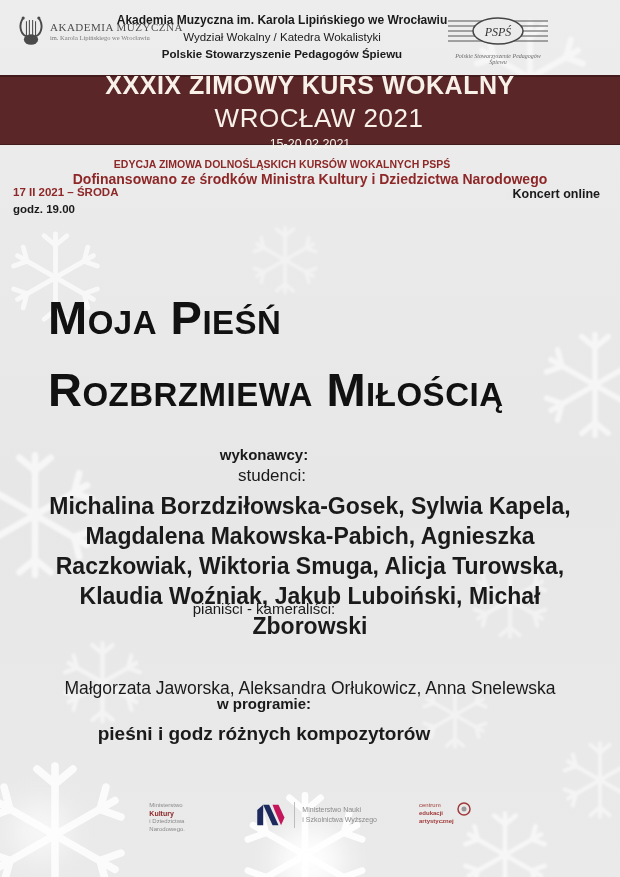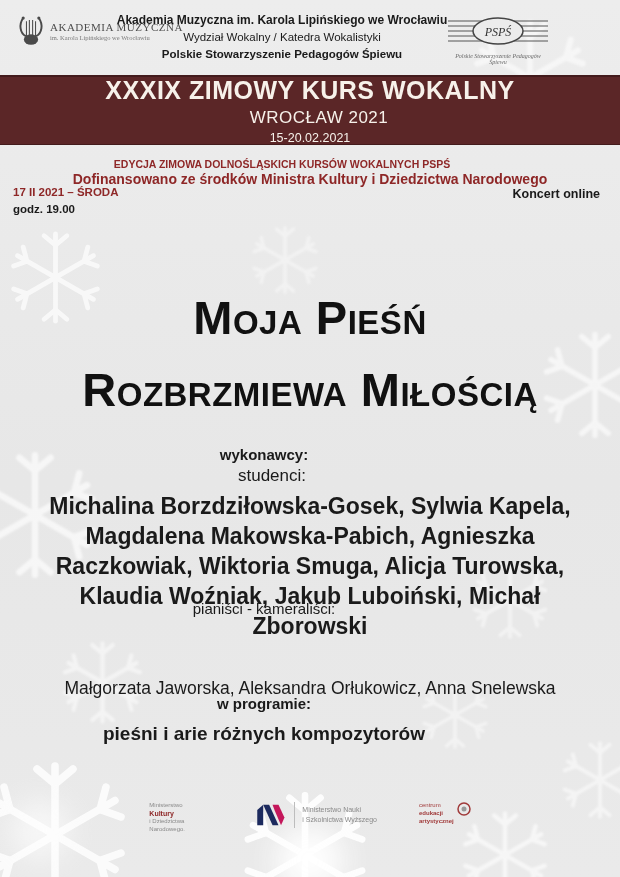--- a/index.html
+++ b/index.html
@@ -32,37 +32,38 @@
   .psps-sub { font-family: "Liberation Serif", serif; font-style: italic; font-size: 6px; color: #6b6b6b; margin-top: 1px; }
 
   
   .banner {
     position: absolute; top: 75px; left: 0; width: 620px; height: 70px;
     background: #5b2627; border-top: 2px solid #431b1c; border-bottom: 1px solid #431b1c;
     display: flex; flex-direction: column; align-items: center; justify-content: center;
     color: #f7f1ea; text-align: center;
   }
   .banner .b1 { font-size: 25px; font-weight: bold; letter-spacing: .5px; }
-  .banner .b2 { font-size: 17px; margin-top: 3px; letter-spacing: .5px; margin-left: 18px; }
+  .banner .b2 { font-size: 26px; margin-top: 3px; letter-spacing: .5px; margin-left: 18px; }
   .banner .b3 { font-size: 12.5px; margin-top: 3px; }
 
   
   .edition1 { position: absolute; top: 158px; left: 0; width: 564px; text-align: center;
               font-size: 10.5px; font-weight: bold; color: #8e2727; }
   .edition2 { position: absolute; top: 171px; left: 0; width: 620px; text-align: center;
               font-size: 14px; font-weight: bold; color: #8e2727; }
   .event-date { position: absolute; top: 186px; left: 13px; font-size: 11.5px; font-weight: bold; color: #8e2727; }
   .event-time { position: absolute; top: 203px; left: 13px; font-size: 11.5px; font-weight: bold; color: #1a1a1a; }
   .event-mode { position: absolute; top: 187px; right: 20px; font-size: 12.5px; font-weight: bold; color: #1a1a1a; }
 
   
   .title1, .title2 {
-    position: absolute; left: 0; width: 620px; text-align: center;
+    position: absolute; left: 0; width: 620px; 
     font-size: 47px; font-weight: bold; font-variant: small-caps; color: #111;
     letter-spacing: .5px;
+    padding-left: 48px;
   }
   .title1 { top: 290px; }
   .title2 { top: 362px; }
 
   
   .center-line { position: absolute; left: 0; width: 528px; text-align: center; }
   .performers-heading { top: 446px; font-size: 15px; font-weight: bold; }
   .students-label     { top: 466px; font-size: 17px; padding-left: 16px; }
   .students-names     { top: 491px; left: 22px; width: 576px; font-size: 23px; font-weight: bold; line-height: 30px; }
   .pianists-label     { top: 600px; font-size: 15px; }
@@ -211,21 +212,21 @@
   <div class="title1">Moja Pieśń</div>
   <div class="title2">Rozbrzmiewa Miłością</div>
 
   <div class="center-line performers-heading">wykonawcy:</div>
   <div class="center-line students-label">studenci:</div>
   <div class="center-line students-names">Michalina Borzdziłowska-Gosek, Sylwia Kapela, Magdalena Makowska-Pabich, Agnieszka Raczkowiak, Wiktoria Smuga, Alicja Turowska, Klaudia Woźniak, Jakub Luboiński, Michał Zborowski</div>
   <div class="center-line pianists-label">pianiści - kameraliści:</div>
   <div class="center-line pianists-names">Małgorzata Jaworska, Aleksandra Orłukowicz, Anna Snelewska</div>
 
   <div class="center-line program-heading">w programie:</div>
-  <div class="center-line program-content">pieśni i arie różnych kompozytorów</div>
+  <div class="center-line program-content">pieśni i godz różnych kompozytorów</div>
 
   <div class="footer">
 
     <div class="mkidn">
       <div class="g">Ministerstwo</div>
       <div class="b">Kultury</div>
       <div class="g">i Dziedzictwa</div>
       <div class="g">Narodowego.</div>
     </div>
 

